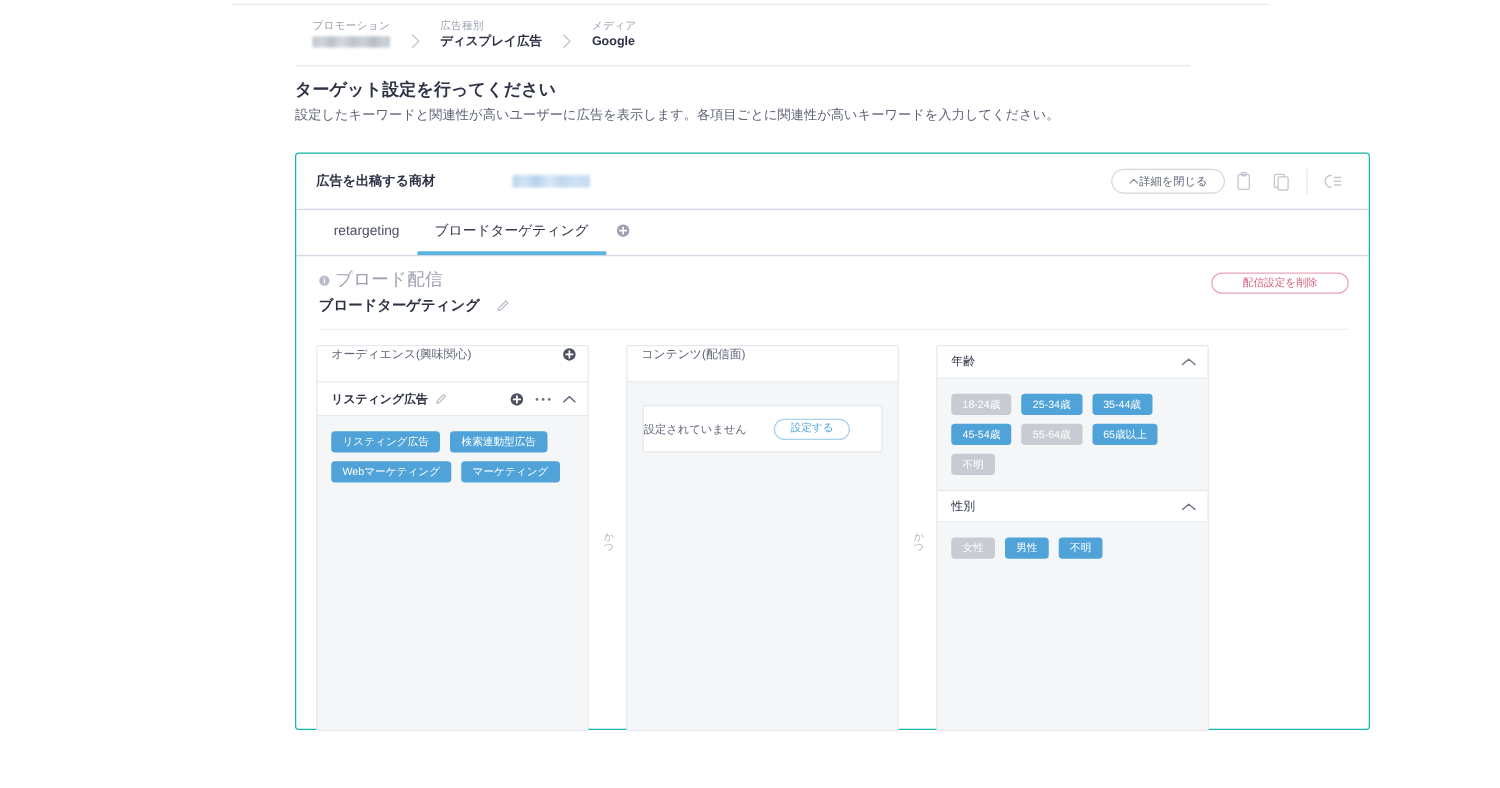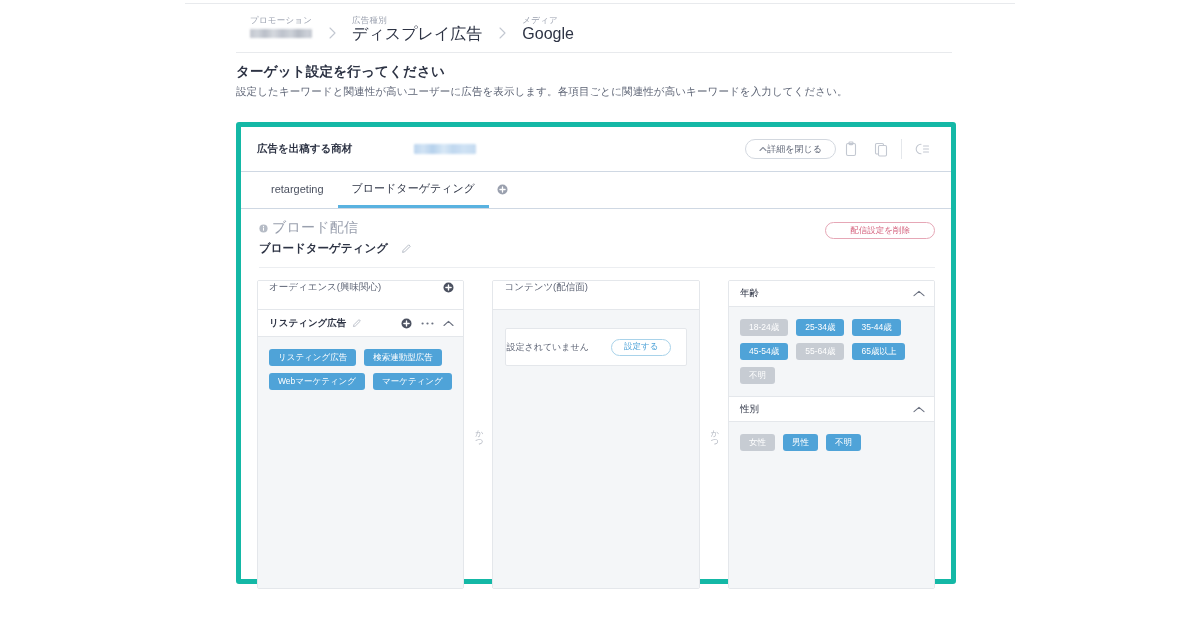--- a/index.html
+++ b/index.html
@@ -48,22 +48,22 @@
     min-width: 0;
   }
   .crumb-label {
     font-size: 8.5px;
     color: #9aa0ae;
     line-height: 12px;
     letter-spacing: .2px;
     white-space: nowrap;
   }
   .crumb-value {
-    font-size: 16px;
-    font-weight: normal;
+    font-size: 10px;
+    font-weight: bold;
     color: #2d3344;
     line-height: 15px;
     white-space: nowrap;
   }
   .crumb-value.redacted {
     display: inline-block;
     width: 62px;
     height: 9px;
     margin-top: 3px;
     margin-bottom: 3px;
@@ -112,24 +112,24 @@
     font-size: 10.5px;
     color: #5c6374;
     letter-spacing: .1px;
   }
 
   
   .card {
     position: absolute;
     left: 236px;
     top: 122px;
-    width: 720px;
+    width: 860px;
     height: 462px;
     background: #ffffff;
-    border: 5px solid #14b8a6;
+    border: 1px solid #14b8a6;
     border-radius: 3px;
   }
 
   .card-header {
     position: relative;
     height: 45px;
     border-bottom: 1px solid #cfd8e3;
     display: flex;
     align-items: center;
     padding: 0 14px 0 16px;

